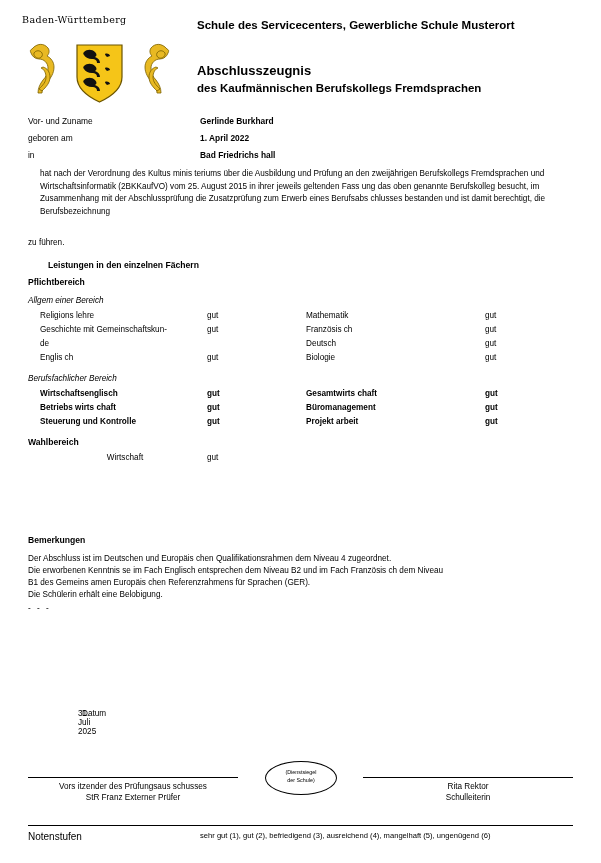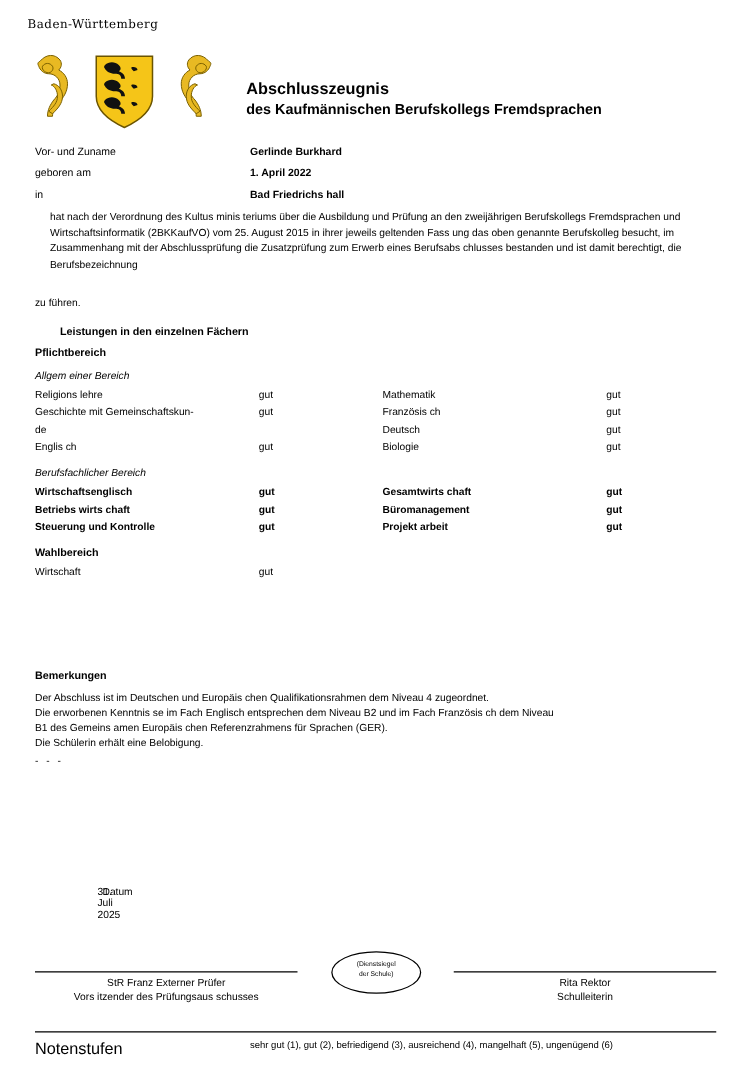--- a/index.html
+++ b/index.html
@@ -139,21 +139,21 @@
   .grade-table {
     position: absolute;
     left: 28px;
     width: 545px;
   }
   .grade-row {
     position: relative;
     height: 14px;
     font-size: 8.2px;
   }
-  .g-sub-l { position: absolute; left: 0;   top: 0; width: 170px; }
+  .g-sub-l { position: absolute; left: 12px;   top: 0; width: 170px; }
   .g-val-l { position: absolute; left: 179px; top: 0; }
   .g-sub-r { position: absolute; left: 278px; top: 0; width: 170px; }
   .g-val-r { position: absolute; left: 457px; top: 0; }
 
   
   .remarks-head {
     position: absolute;
     left: 28px;
     top: 535px;
     font-size: 8.6px;
@@ -236,21 +236,21 @@
     left: 28px;
     top: 825px;
     width: 545px;
     border-top: 1px solid #000;
     height: 0;
   }
   .footer-left {
     position: absolute;
     left: 28px;
     top: 831px;
-    font-size: 13px;
+    font-size: 10px;
     text-align: right;
   }
   .footer-right {
     position: absolute;
     left: 200px;
     top: 831px;
     font-size: 7.6px;
   }
 </style>
 </head>
@@ -281,20 +281,21 @@
 
         <g fill="#e8b923" stroke="#7a6000" stroke-width="0.8">
           <path d="M145 20 c-5 -6 -12 -6 -16 -1 c-2 3 -1 6 1 8 c-4 2 -7 6 -7 11 c0 6 3 11 7 15 c3 3 5 7 5 11 l4 0 c0 -5 -2 -9 -5 -13 c-3 -3 -5 -7 -5 -12 c0 -5 4 -9 9 -9 c4 0 7 -3 8 -6 c1 -2 1 -3 -1 -4z"></path>
           <path d="M143 24 c-2 -3 -6 -3 -8 0 c-1 2 0 4 2 5 c3 1 7 -2 6 -5z"></path>
           <path d="M134 38 c-4 1 -7 5 -7 10 c0 6 4 10 8 14 l3 -2 c-4 -4 -7 -7 -7 -12 c0 -4 2 -8 5 -9z"></path>
         </g>
       </svg>
     </div>
   </div>
 
+  <div class="school-title">Schule des Servicecenters, Gewerbliche Schule Musterort</div>
   <div class="cert-title">Abschlusszeugnis</div>
   <div class="cert-subtitle">des Kaufmännischen Berufskollegs Fremdsprachen</div>
 
   <div class="person">
     <div class="person-row">
       <span class="person-label">Vor- und Zuname</span>
       <span class="person-value">Gerlinde Burkhard</span>
     </div>
     <div class="person-row">
       <span class="person-label">geboren am</span>
@@ -358,21 +359,21 @@
     <div class="grade-row">
       <span class="g-sub-l">Steuerung und Kontrolle</span>
       <span class="g-val-l">gut</span>
       <span class="g-sub-r">Projekt arbeit</span>
       <span class="g-val-r">gut</span>
     </div>
   </div>
 
   <div class="section-head" style="top:437px;">Wahlbereich</div>
 
-  <div class="grade-table" style="top:453px;">
+  <div class="grade-table" style="top:453px;text-align:center;">
     <div class="grade-row">
       <span class="g-sub-l">Wirtschaft</span>
       <span class="g-val-l">gut</span>
       <span class="g-sub-r"></span>
       <span class="g-val-r"></span>
     </div>
   </div>
 
   <div class="remarks-head">Bemerkungen</div>
   <div class="remarks-body">
@@ -390,22 +391,22 @@
 
   <div class="sig-line sig-left-line"></div>
   <div class="sig-line sig-right-line"></div>
 
   <div class="seal">
     <div>(Dienstsiegel</div>
     <div>der Schule)</div>
   </div>
 
   <div class="sig-left-text">
+    <div>Vors itzender des Prüfungsaus schusses</div>
     <div>StR Franz Externer Prüfer</div>
-    <div>Vors itzender des Prüfungsaus schusses</div>
   </div>
   <div class="sig-right-text">
     <div>Rita Rektor</div>
     <div>Schulleiterin</div>
   </div>
 
   <div class="footer-line"></div>
   <div class="footer-left">Notenstufen</div>
   <div class="footer-right">sehr gut (1), gut (2), befriedigend (3), ausreichend (4), mangelhaft (5), ungenügend (6)</div>
 

